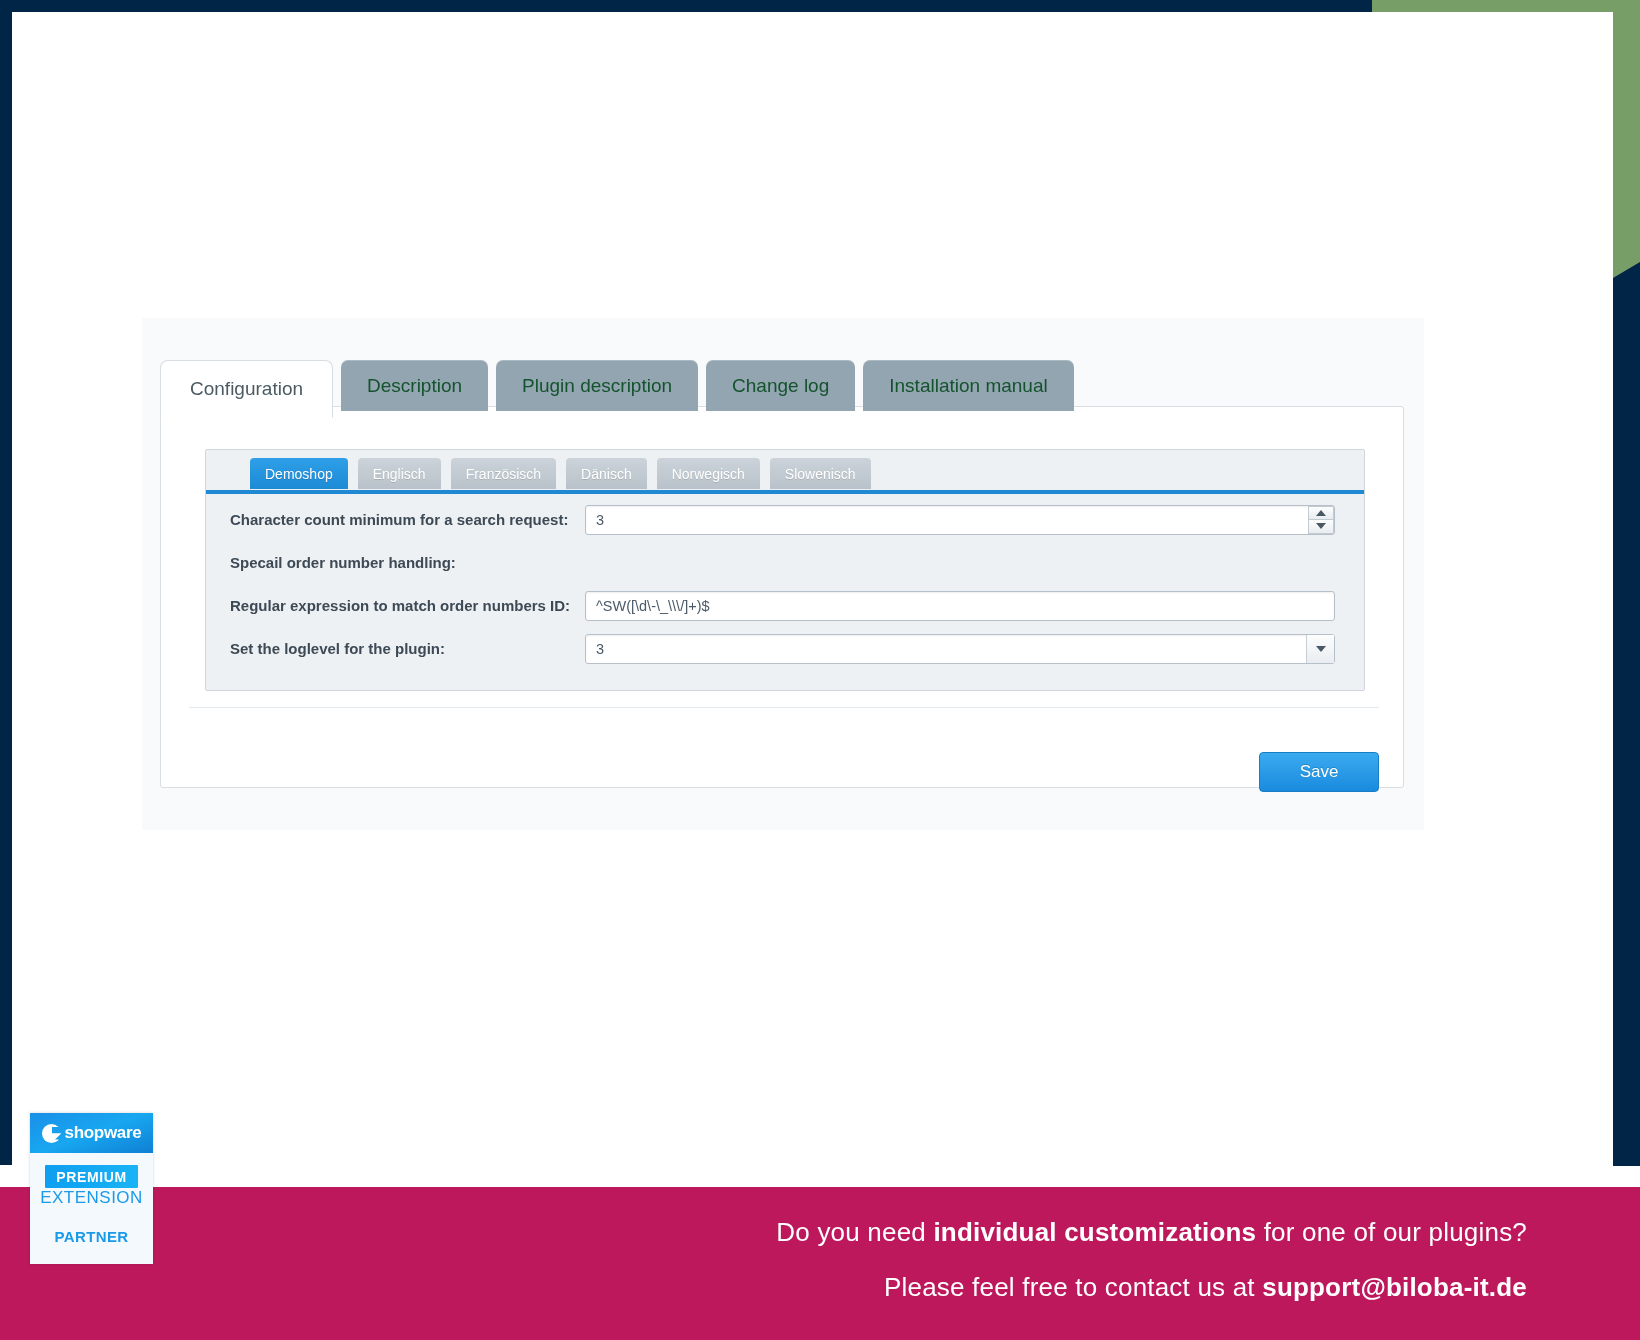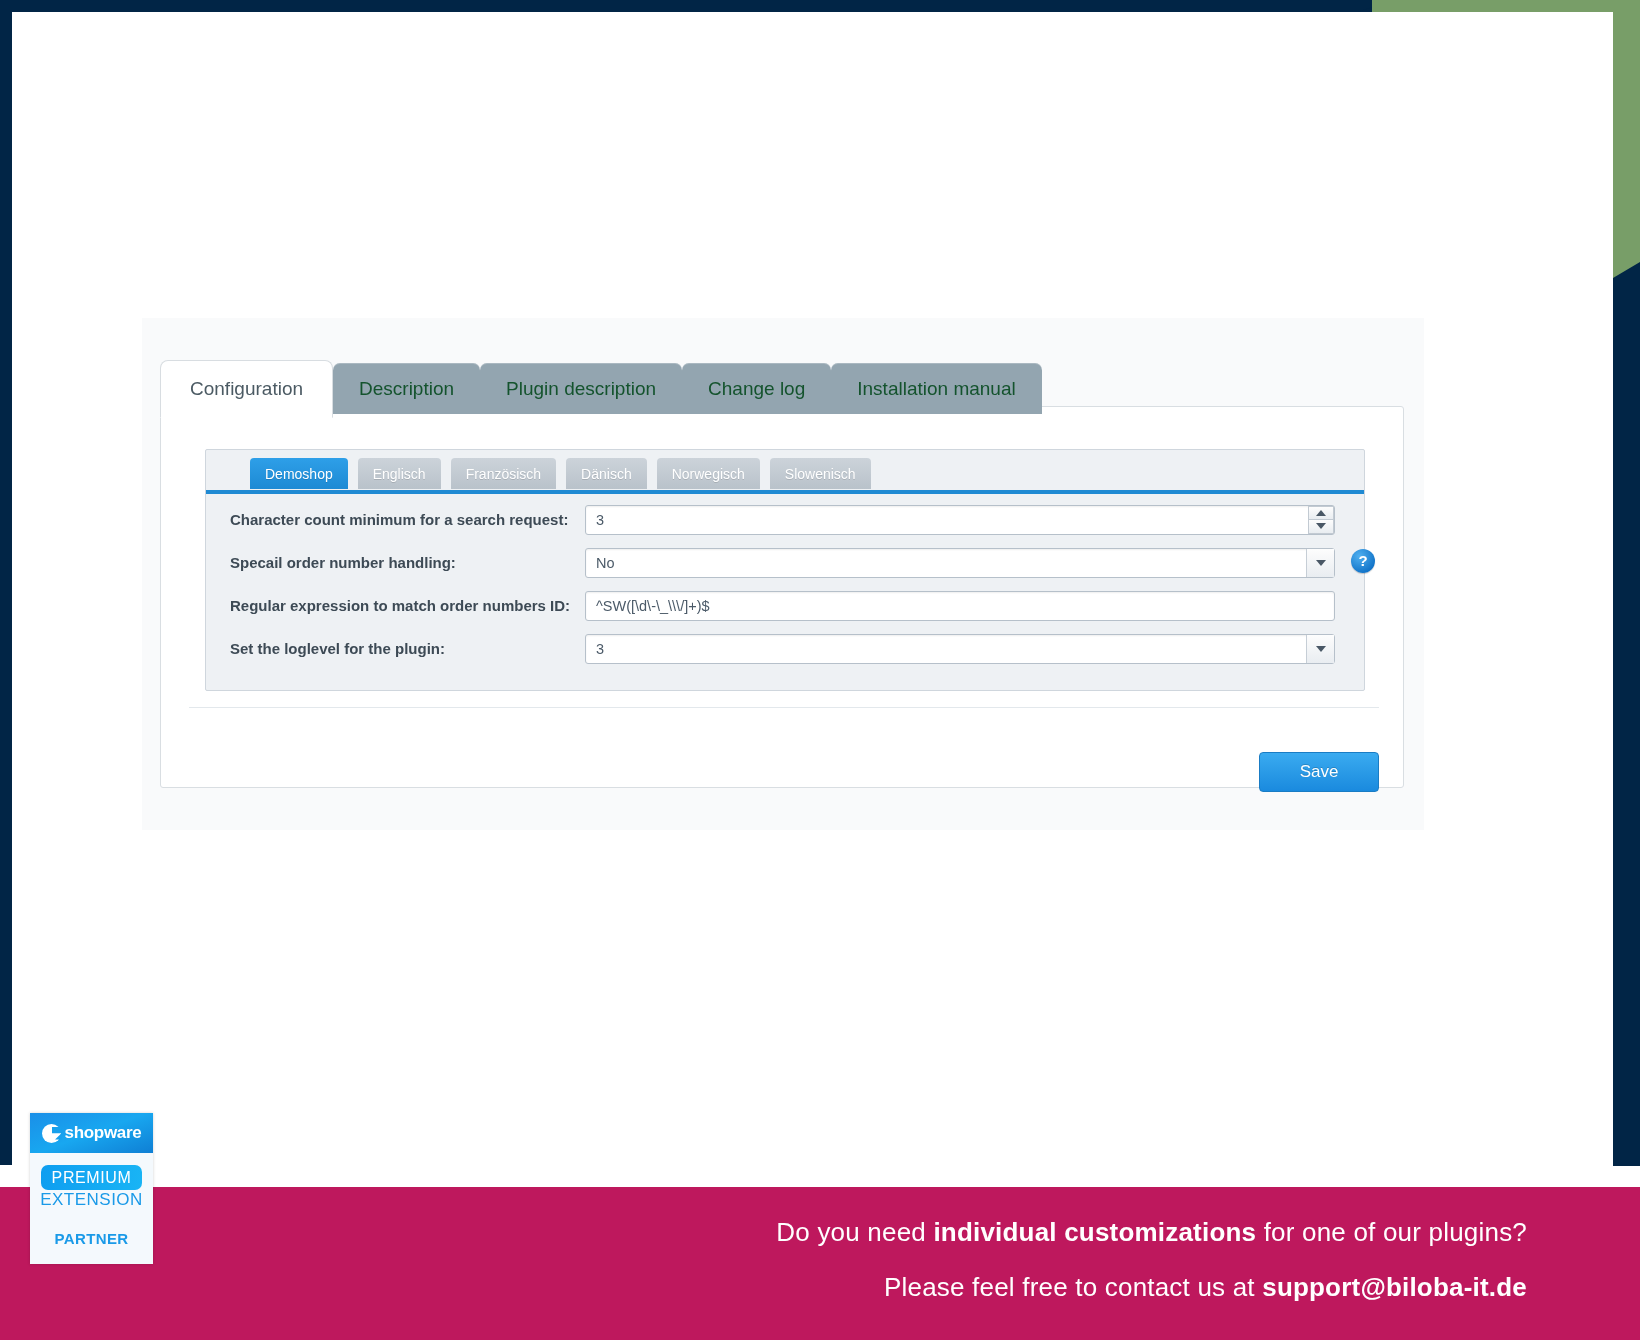--- a/index.html
+++ b/index.html
@@ -116,25 +116,25 @@
     letter-spacing: -.3px;
   }
   .badge-body {
     padding-top: 12px;
     text-align: center;
   }
   .pill {
     display: inline-block;
     background: linear-gradient(95deg,#0e9ef0,#19b4f5);
     color: #ffffff;
-    font-size: 16px;
-    font-weight: normal;
+    font-size: 14px;
+    font-weight: bold;
     letter-spacing: .6px;
     padding: 4px 11px 3px;
-    border-radius: 7px;
+    border-radius: 1px;
   }
   .badge-line1 {
     color: #1a9ae8;
     font-size: 17px;
     letter-spacing: .5px;
   }
   .badge-line2 {
     margin-top: 20px;
     color: #1a9ae8;
     font-size: 15px;
@@ -150,22 +150,22 @@
     width: 1282px;
     height: 512px;
     background: #f9fafb;
   }
 
   .tabs-row {
     position: absolute;
     left: 18px;
     top: 42px;
     display: flex;
-    align-items: center;
-    gap: 0;
+    align-items: flex-start;
+    gap: 8px;
     z-index: 3;
   }
   .tab {
     background: #93a5b0;
     color: #14532d;
     font-size: 19px;
     border-radius: 7px 7px 0 0;
     padding: 15px 26px 14px;
     white-space: nowrap;
     box-shadow: inset 0 1px 0 rgba(255,255,255,.22);
@@ -415,29 +415,20 @@
                 </div>
                 <div class="spin-btn">
                   <span class="caret-dn"></span>
                 </div>
               </div>
             </div>
           </div>
 
           <div class="field-row">
             <div class="field-label">Specail order number handling:</div>
-            <div class="field-ctrl">
-              <div class="txtbox">
-                <span>No</span>
-              </div>
-              <div class="dd-btn">
-                <span class="caret-dn"></span>
-              </div>
-              <div class="help-icon">?</div>
-            </div>
           </div>
 
           <div class="field-row">
             <div class="field-label">Regular expression to match order numbers ID:</div>
             <div class="field-ctrl">
               <div class="txtbox">
                 <span>^SW([\d\-\_\\\/]+)$</span>
               </div>
             </div>
           </div>

